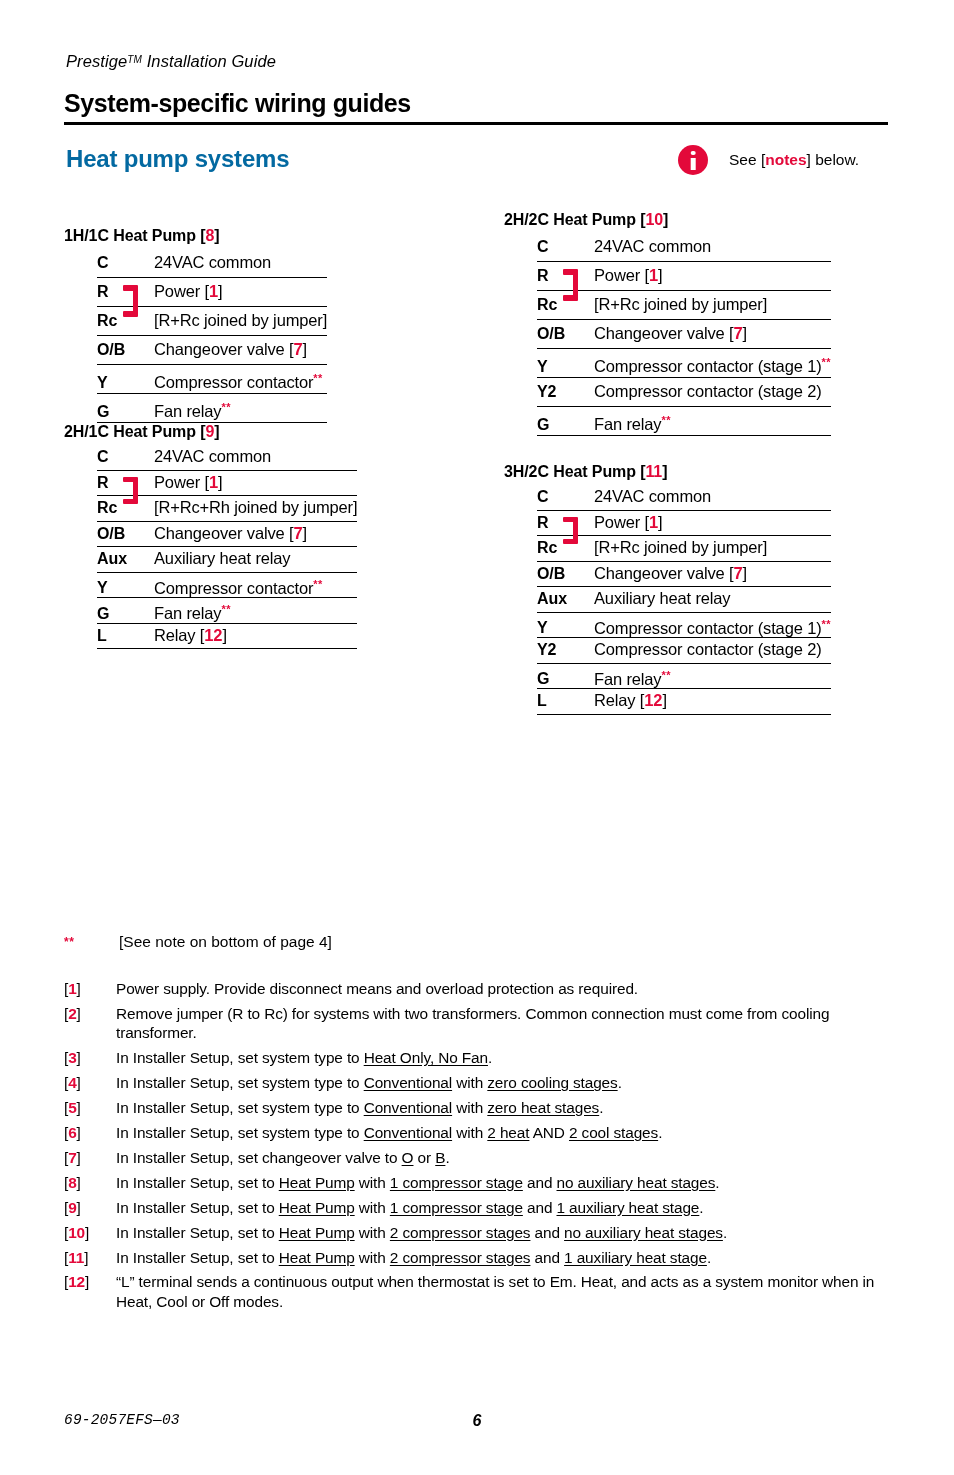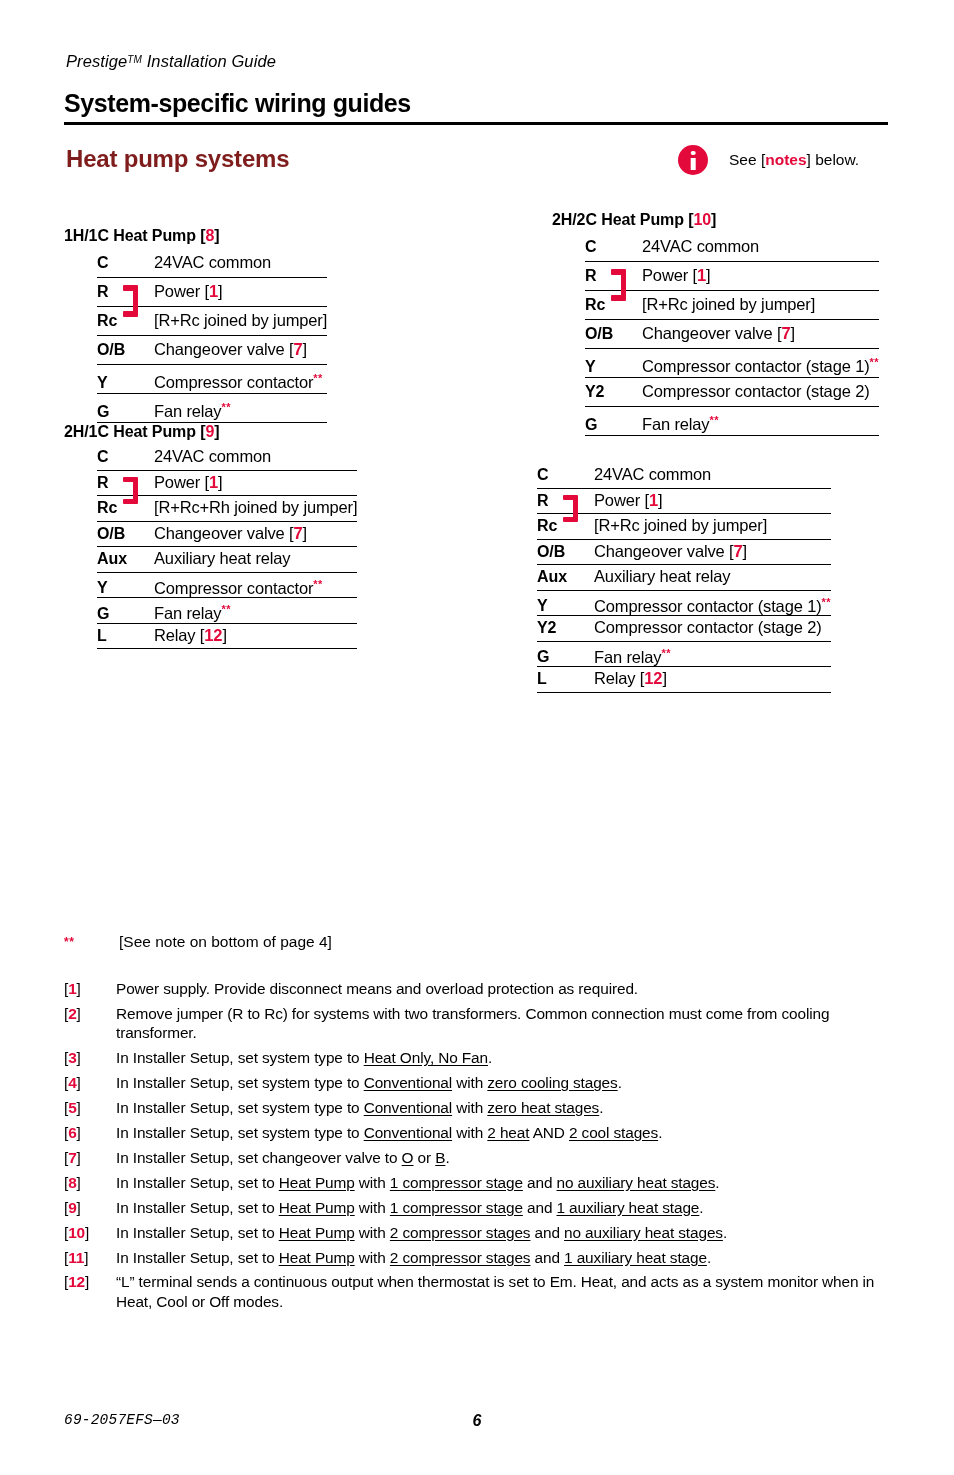--- a/index.html
+++ b/index.html
@@ -59,21 +59,21 @@
     background: #000;
   }
 
   .subsection-title {
     position: absolute;
     left: 66px;
     top: 139px;
     font-size: 24px;
     font-weight: 700;
     letter-spacing: -0.2px;
-    color: #7f1d1d;
+    color: #0369a1;
   }
 
   
   .notes-callout {
     position: absolute;
     left: 678px;
     top: 139px;
     display: flex;
     align-items: center;
     gap: 21px;
@@ -340,21 +340,21 @@
             <span class="term">L</span>
             <span class="desc"><span>Relay [</span><span class="red-b">12</span><span>]</span></span>
           </div>
           <div class="jumper" style="top: 31.85px; height: 27.44px;">
             <span class="arm top"></span>
             <span class="spine"></span>
             <span class="arm bot"></span>
           </div>
         </div>
       </div>
-      <div class="tbl" style="left: 504px; top: 205px; margin-left: 48px;">
+      <div class="tbl" style="left: 504px; top: 205px;">
         <div class="tbl-head"><span>2H/2C Heat Pump [</span><span class="red-b">10</span><span>]</span></div>
         <div class="tbl-rows loose">
           <div class="row">
             <span class="term">C</span>
             <span class="desc"><span>24VAC common</span></span>
           </div>
           <div class="row">
             <span class="term">R</span>
             <span class="desc"><span>Power [</span><span class="red-b">1</span><span>]</span></span>
           </div>
@@ -379,20 +379,21 @@
             <span class="desc"><span>Fan relay</span><sup class="aster">**</sup></span>
           </div>
           <div class="jumper" style="top: 36.4px; height: 31.36px;">
             <span class="arm top"></span>
             <span class="spine"></span>
             <span class="arm bot"></span>
           </div>
         </div>
       </div>
       <div class="tbl" style="left: 504px; top: 457px;">
+        <div class="tbl-head"><span>3H/2C Heat Pump [</span><span class="red-b">11</span><span>]</span></div>
         <div class="tbl-rows tight">
           <div class="row">
             <span class="term">C</span>
             <span class="desc"><span>24VAC common</span></span>
           </div>
           <div class="row">
             <span class="term">R</span>
             <span class="desc"><span>Power [</span><span class="red-b">1</span><span>]</span></span>
           </div>
           <div class="row">

